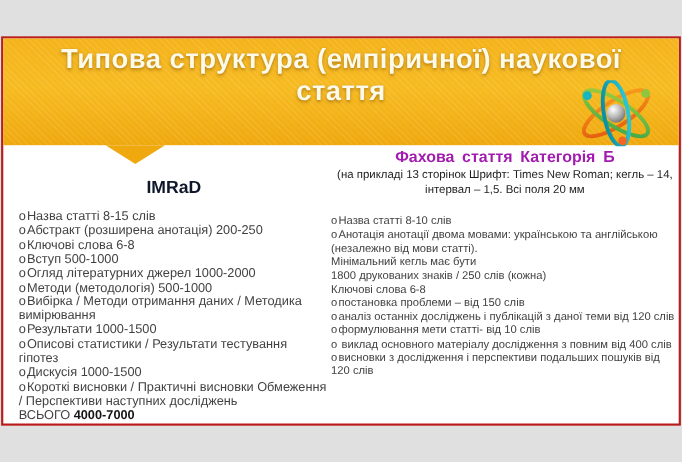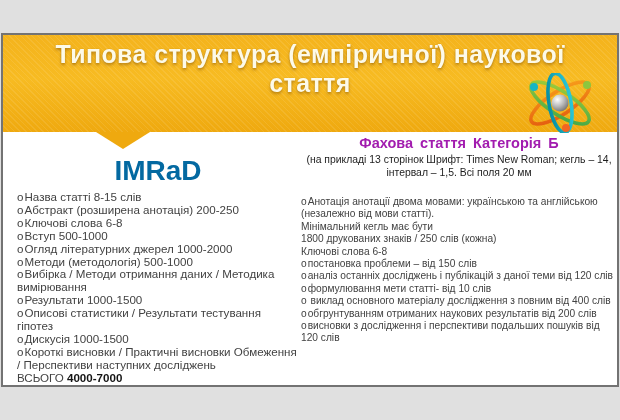--- a/index.html
+++ b/index.html
@@ -5,21 +5,21 @@
   html,body{margin:0;padding:0;}
   body{
     width:620px;height:420px;
     font-family:"Liberation Sans", sans-serif;
     background:#e0e0e0;
     overflow:hidden;
   }
   .stage{position:relative;width:620px;height:420px;background:#e0e0e0;}
   .slide{
     position:absolute;left:1px;top:33px;width:614px;height:350px;
-    background:#ffffff;border:2px solid #737373;
+    background:#ffffff;border:2px solid #b91c1c;
   }
   
   .banner{
     position:absolute;left:0;top:0;right:0;height:97px;
     background:
       repeating-linear-gradient(45deg, rgba(255,255,255,0.09) 0 1px, rgba(255,255,255,0) 1px 4px),
       linear-gradient(180deg,#f4b31c 0%,#f7bb22 45%,#efa90f 100%);
   }
   .banner-notch{
     position:absolute;left:93px;top:97px;width:0;height:0;
@@ -33,21 +33,21 @@
     color:#fdfae8;
     font-size:25px;line-height:29px;font-weight:bold;
     letter-spacing:.4px;
     text-shadow:0 2px 3px rgba(125,78,0,.5), 0 0 1px rgba(125,78,0,.35);
   }
   .atom{position:absolute;right:17px;bottom:-1px;width:80px;height:60px;}
   
   .col-left{position:absolute;left:14px;top:126px;width:282px;}
   .col-left h2{
     margin:0 0 10px 0;text-align:center;
-    font-size:28px;line-height:20px;font-weight:bold;color:#0369a1;
+    font-size:16px;line-height:20px;font-weight:bold;color:#0f172a;
   }
   .list-left{font-size:11.6px;line-height:12.9px;color:#424242;}
   .col-right{position:absolute;left:298px;top:97px;width:316px;}
   .col-right h3{
     margin:3px 0 0 0;text-align:center;
     font-size:14.5px;line-height:17px;font-weight:bold;color:#a21caf;
     word-spacing:3px;
   }
   .subtitle{
     margin-top:1px;text-align:center;
@@ -118,27 +118,27 @@
           <div class="li"><span class="blt">o</span>Дискусія 1000-1500</div>
           <div class="li"><span class="blt">o</span>Короткі висновки / Практичні висновки Обмеження / Перспективи наступних досліджень</div>
           <div class="li">ВСЬОГО <b>4000-7000</b></div>
         </div>
     </div>
 
     <div class="col-right">
       <h3>Фахова стаття Категорія Б</h3>
       <div class="subtitle">(на прикладі 13 сторінок  Шрифт: Times New Roman; кегль – 14, інтервал – 1,5. Всі поля 20 мм</div>
       <div class="list list-right">
+          <div class="li"><span class="blt">o</span>Назва статті  8-10 слів</div>
           <div class="li"><span class="blt">o</span>Анотація  анотації двома мовами: українською та англійською (незалежно від мови статті).</div>
           <div class="li">Мінімальний кегль має бути</div>
           <div class="li">1800 друкованих знаків / 250 слів (кожна)</div>
           <div class="li">Ключові слова 6-8</div>
           <div class="li"><span class="blt">o</span>постановка проблеми – від 150 слів</div>
           <div class="li"><span class="blt">o</span>аналіз останніх досліджень і публікацій з даної теми від 120 слів</div>
           <div class="li"><span class="blt">o</span>формулювання мети статті- від 10 слів</div>
           <div class="li"><span class="blt">o</span> виклад основного матеріалу дослідження з повним  від 400 слів</div>
-          <div class="li"><span class="blt">o</span>обгрунтуванням отриманих наукових результатів від 200 слів</div>
           <div class="li"><span class="blt">o</span>висновки з дослідження і перспективи подальших пошуків від 120 слів</div>
         </div>
     </div>
 
   </div>
 </div>
 
 </body></html>

